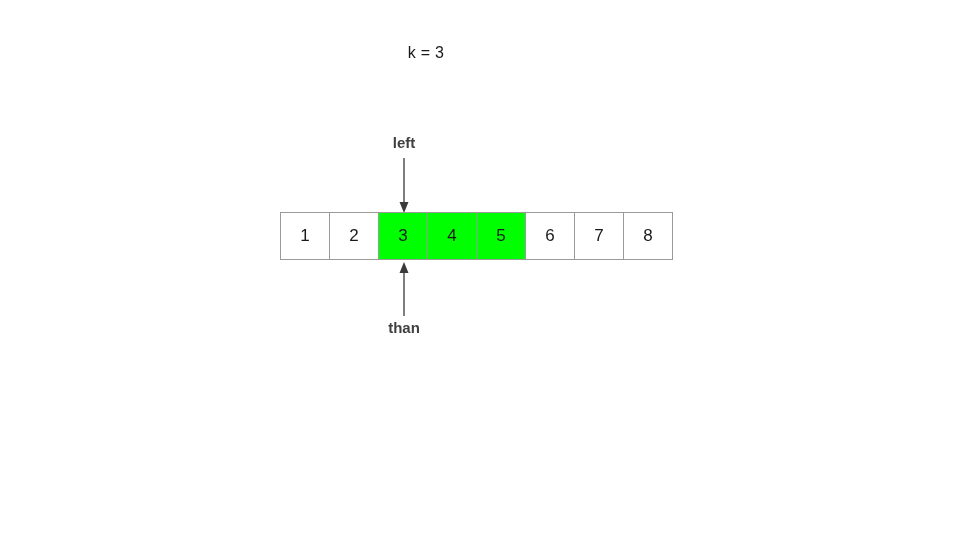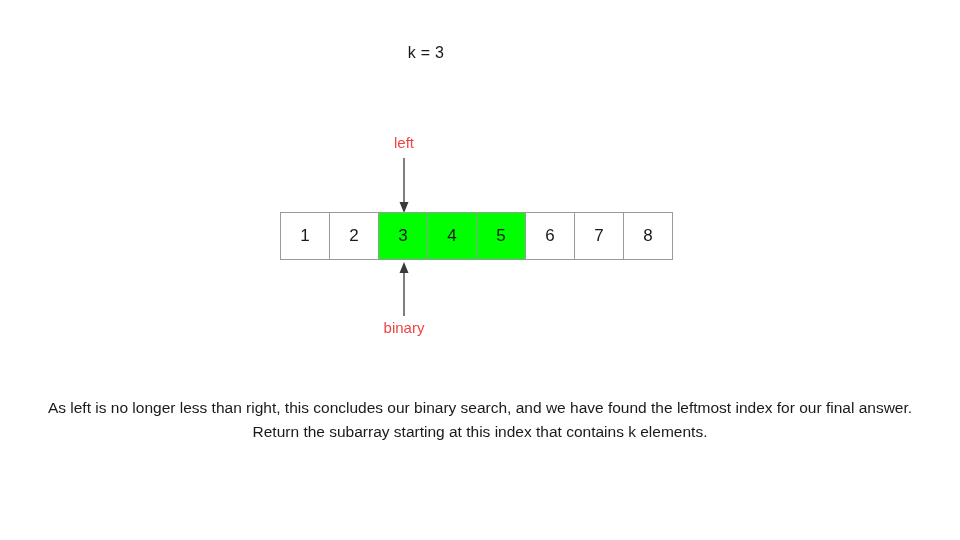--- a/index.html
+++ b/index.html
@@ -37,23 +37,24 @@
   }
   .var-line + .var-line {
     margin-top: 25px;
   }
 
   
   .ptr-label {
     position: absolute;
     font-size: 15px;
     line-height: 17px;
-    color: #ef4444;
+    color: #404040;
     white-space: nowrap;
     transform: translateX(-50%);
+    font-weight: bold;
   }
   .ptr-label.left-label  { left: 404px; top: 134px; }
   .ptr-label.right-label { left: 404px; top: 319px; }
 
   
   .arrow-svg {
     position: absolute;
     overflow: visible;
   }
   .arrow-svg.left-arrow  { left: 389px; top: 158px;  width: 30px; height: 56px; }
@@ -130,17 +131,16 @@
     <div class="cell hl">5</div>
     <div class="cell">6</div>
     <div class="cell">7</div>
     <div class="cell">8</div>
   </div>
 
   <svg class="arrow-svg right-arrow" viewBox="0 0 30 54">
     <line class="arrow-line" x1="15" y1="54" x2="15" y2="6"></line>
     <polygon class="arrow-head" points="15,0 10.5,11 19.5,11"></polygon>
   </svg>
-  <div class="ptr-label right-label">binary</div>
+  <div class="ptr-label right-label">than</div>
 
-  <div class="caption">As left is no longer less than right, this concludes our binary search, and we have found the leftmost index for our final answer. Return the subarray starting at this index that contains k elements.</div>
 
 </div>
 
 </body></html>

